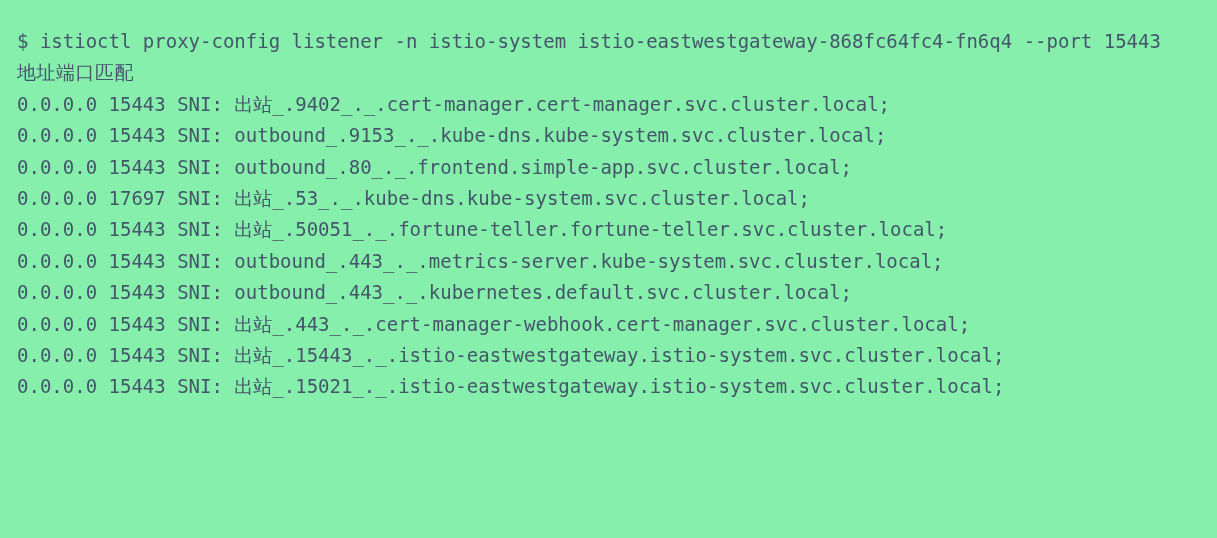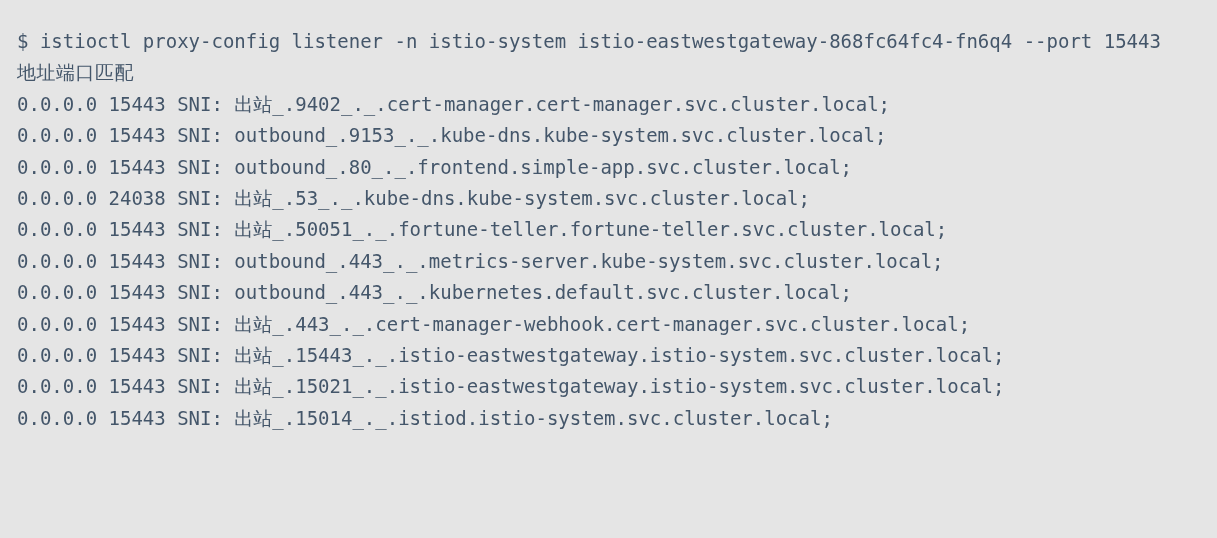--- a/index.html
+++ b/index.html
@@ -10,21 +10,21 @@
     width: 1217px;
     height: 538px;
     background: #f6f8fa;
     overflow: hidden;
   }
   .terminal {
     box-sizing: border-box;
     width: 1217px;
     height: 538px;
     padding: 26px 14px 8px 17px;
-    background: #e5e5e5;
+    background: #86efac;
     font-family: "DejaVu Sans Mono", "Liberation Mono", monospace;
     font-size: 19px;
     line-height: 31.4px;
     color: #44566a;
   }
   .line {
     white-space: pre;
     height: 31.4px;
   }
   .line.header {
@@ -34,21 +34,20 @@
 </style>
 </head>
 <body>
 
 <div class="terminal">
   <div class="line command">$ istioctl proxy-config listener -n istio-system istio-eastwestgateway-868fc64fc4-fn6q4 --port 15443</div>
   <div class="line header">地址端口匹配</div>
   <div class="line">0.0.0.0 15443 SNI: 出站_.9402_._.cert-manager.cert-manager.svc.cluster.local;</div>
   <div class="line">0.0.0.0 15443 SNI: outbound_.9153_._.kube-dns.kube-system.svc.cluster.local;</div>
   <div class="line">0.0.0.0 15443 SNI: outbound_.80_._.frontend.simple-app.svc.cluster.local;</div>
-  <div class="line">0.0.0.0 24038 SNI: 出站_.53_._.kube-dns.kube-system.svc.cluster.local;</div>
+  <div class="line">0.0.0.0 17697 SNI: 出站_.53_._.kube-dns.kube-system.svc.cluster.local;</div>
   <div class="line">0.0.0.0 15443 SNI: 出站_.50051_._.fortune-teller.fortune-teller.svc.cluster.local;</div>
   <div class="line">0.0.0.0 15443 SNI: outbound_.443_._.metrics-server.kube-system.svc.cluster.local;</div>
   <div class="line">0.0.0.0 15443 SNI: outbound_.443_._.kubernetes.default.svc.cluster.local;</div>
   <div class="line">0.0.0.0 15443 SNI: 出站_.443_._.cert-manager-webhook.cert-manager.svc.cluster.local;</div>
   <div class="line">0.0.0.0 15443 SNI: 出站_.15443_._.istio-eastwestgateway.istio-system.svc.cluster.local;</div>
   <div class="line">0.0.0.0 15443 SNI: 出站_.15021_._.istio-eastwestgateway.istio-system.svc.cluster.local;</div>
-  <div class="line">0.0.0.0 15443 SNI: 出站_.15014_._.istiod.istio-system.svc.cluster.local;</div>
 </div>
 
 </body></html>

